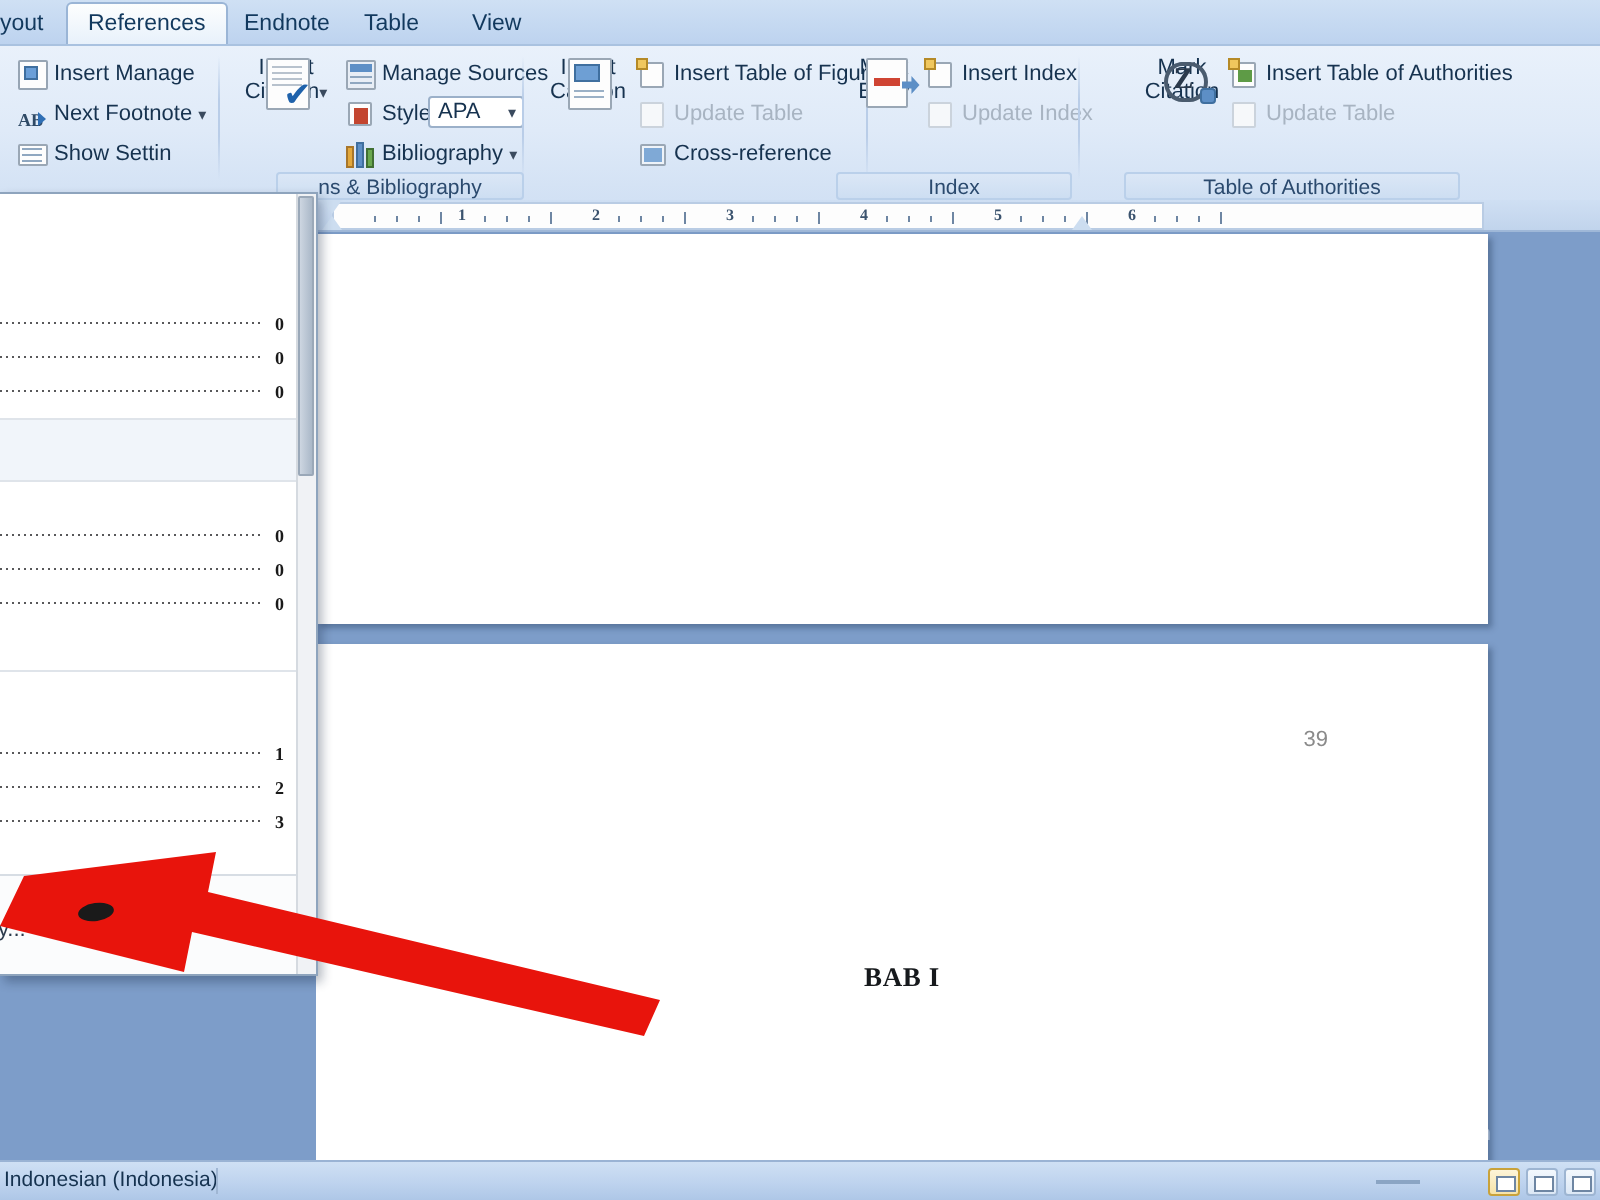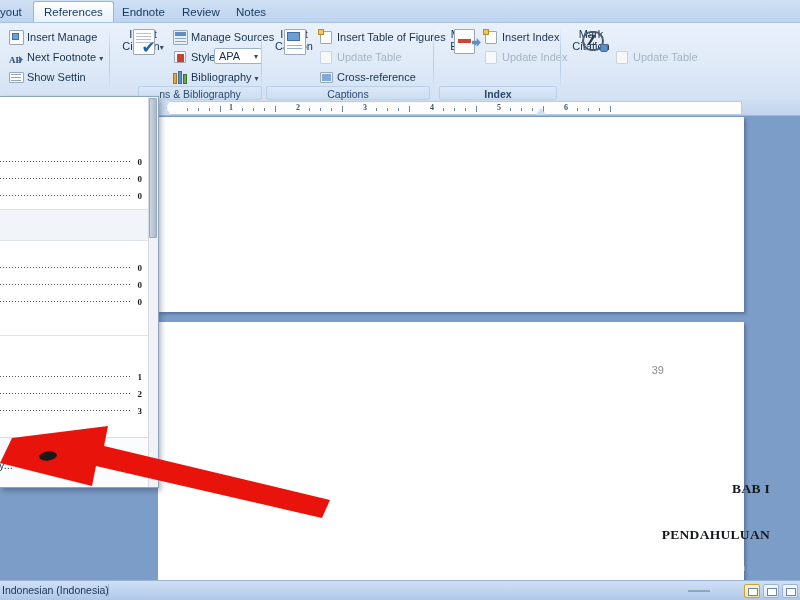--- a/index.html
+++ b/index.html
@@ -133,23 +133,23 @@
   }
   #page-prev { top: 17px; height: 195px; }
   #page-main { top: 222px; height: 358px; }
 
   #pagenum {
     position: absolute; right: 80px; top: 42px;
     font-size: 11px; color: #8a8a8a;
     font-family: "Liberation Sans", sans-serif;
   }
   .doc-head {
-    position: absolute; left: 0; width: 586px; text-align: right;
+    position: absolute; left: 0; width: 586px; text-align: center;
     font-family: "Liberation Serif", serif; font-weight: bold;
-    font-size: 13.5px; color: #16191c; letter-spacing: .3px; margin-left: 26px;
+    font-size: 13.5px; color: #16191c; letter-spacing: .3px;
   }
   #bab { top: 159px; }
   #pendahuluan { top: 205px; }
 
   
   #watermark {
     position: absolute; right: 2px; bottom: 4px; width: 108px;
     text-align: left; color: rgba(255,255,255,.50);
     font-size: 13px; line-height: 17px; pointer-events: none;
   }
@@ -236,22 +236,22 @@
 <body>
 
 <div id="app">
 
   <div id="ribbon-area">
 
     <div id="tabstrip">
       <div class="tab" style="left:-10px;">yout</div>
       <div class="tab active" style="left:33px;">References</div>
       <div class="tab" style="left:112px;">Endnote</div>
-      <div class="tab" style="left:172px;">Review</div>
-      <div class="tab" style="left:226px;">Notes</div>
+      <div class="tab" style="left:172px;">Table</div>
+      <div class="tab" style="left:226px;">View</div>
     </div>
 
     <div id="ribbon-body">
 
       <div class="rgroup" style="left:0; width:110px;">
         <div class="smallcmd" style="left:8px; top:5px;">
           <span class="ico">
             <span class="pg" style="border-color:#97a5b4;"></span>
             <span class="dot-blue" style="left:3px; top:3px; width:7px; height:7px; background:#6b9fd8; border:1px solid #3f6f9f;"></span>
           </span>
@@ -348,25 +348,24 @@
         </div>
 
         <div class="smallcmd" style="left:56px; top:45px;">
           <span class="ico">
             <span class="pg" style="left:1px;top:2px;width:13px;height:11px;background:#eef3f9;"></span>
             <span class="dot-blue" style="left:3px;top:4px;width:9px;height:7px;background:#7fa9d6;"></span>
           </span>
           <span>Cross-reference</span>
         </div>
 
-        <div class="glabel" style="left:4px; width:164px;">Captions</div>
         <div class="rgroup-sep" style="left:171px;"></div>
       </div>
 
-      <div class="rgroup" style="left:435px; width:126px;">
+      <div class="rgroup" style="left:414px; width:126px;">
         <div class="bigcmd" style="left:6px; top:5px; width:44px;">
           <span class="bico">
             <span class="pg" style="left:3px;top:1px;width:21px;height:25px;"></span>
             <span class="dot-red" style="left:7px;top:11px;width:13px;height:4px;background:#cf4433;"></span>
             <span class="dot-blue" style="left:21px;top:10px;width:9px;height:9px;background:#5d8fc6;clip-path:polygon(0 30%,55% 30%,55% 0,100% 50%,55% 100%,55% 70%,0 70%);"></span>
           </span>
           <span>Mark</span><br>
           <span>Entry</span>
         </div>
 
@@ -378,43 +377,52 @@
           <span>Insert Index</span>
         </div>
 
         <div class="smallcmd dis" style="left:48px; top:25px;">
           <span class="ico">
             <span class="pg" style="left:1px;top:1px;width:12px;height:13px;border-color:#cbd3dc;background:#f6f8fa;"></span>
           </span>
           <span>Update Index</span>
         </div>
 
-        <div class="glabel" style="left:4px; width:118px;font-weight:bold;">Index</div>
+        <div class="glabel" style="left:4px; width:118px;">Index</div>
         <div class="rgroup-sep" style="left:125px;"></div>
       </div>
 
       <div class="rgroup" style="left:560px; width:200px;">
         <div class="bigcmd" style="left:6px; top:5px; width:50px;">
           <span class="bico">
             <span style="position:absolute;left:3px;top:3px;width:22px;height:20px;border:2px solid #4a5b6e;border-radius:50%/60%;"></span>
             <span style="position:absolute;left:8px;top:5px;font-size:15px;font-weight:bold;color:#2b3a4c;font-family:'Liberation Serif',serif;line-height:15px;">Z</span>
             <span class="dot-blue" style="left:21px;top:16px;width:8px;height:8px;background:#5d8fc6;border:1px solid #3f6f9f;border-radius:2px;"></span>
           </span>
           <span>Mark</span><br>
           <span>Citation</span>
         </div>
 
+        <div class="smallcmd" style="left:54px; top:5px;">
+          <span class="ico">
+            <span class="pg" style="left:1px;top:1px;width:12px;height:13px;"></span>
+            <span class="dot-gold" style="left:-1px;top:-1px;width:6px;height:6px;background:#f0c75e;border:1px solid #b58a27;"></span>
+            <span class="dot-green" style="left:4px;top:5px;width:7px;height:6px;background:#5e9b46;"></span>
+          </span>
+          <span>Insert Table of Authorities</span>
+        </div>
 
         <div class="smallcmd dis" style="left:54px; top:25px;">
           <span class="ico">
             <span class="pg" style="left:1px;top:1px;width:12px;height:13px;border-color:#cbd3dc;background:#f6f8fa;"></span>
           </span>
           <span>Update Table</span>
         </div>
 
+        <div class="glabel" style="left:2px; width:168px;">Table of Authorities</div>
       </div>
 
     </div>
   </div>
 
   <div id="docarea">
 
     <div id="hruler">
       <div id="rulerwhite">
         <span class="rnum" style="left:62px;">1</span>
@@ -456,21 +464,20 @@
       <span class="indent-top"></span>
       <span class="indent-bot"></span>
       <span class="indent-right"></span>
     </div>
 
     <div class="page" id="page-prev"></div>
 
     <div class="page" id="page-main">
       <div id="pagenum">39</div>
       <div class="doc-head" id="bab">BAB I</div>
-      <div class="doc-head" id="pendahuluan">PENDAHULUAN</div>
 
     </div>
 
     <div id="watermark">
       <div>Activate</div>
       <div class="sub">Go to Settin</div>
     </div>
   </div>
 
   <div id="gallery">

